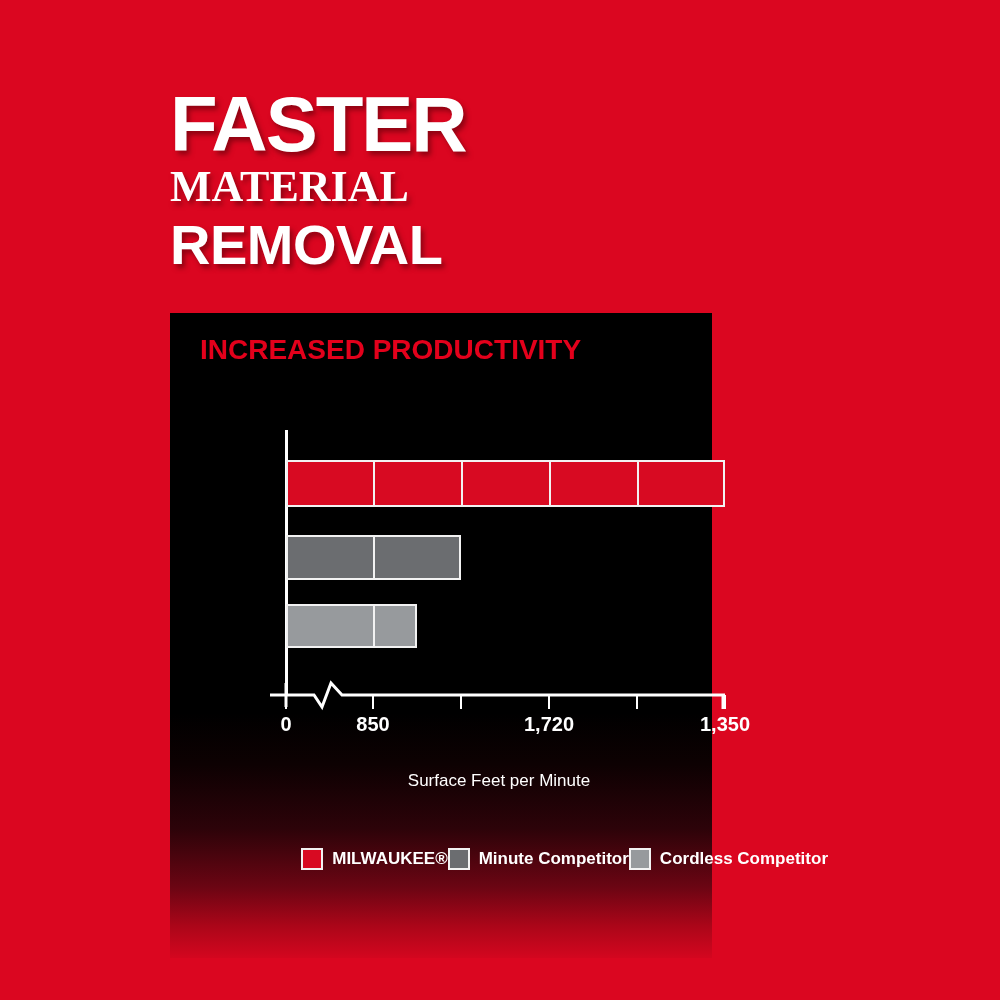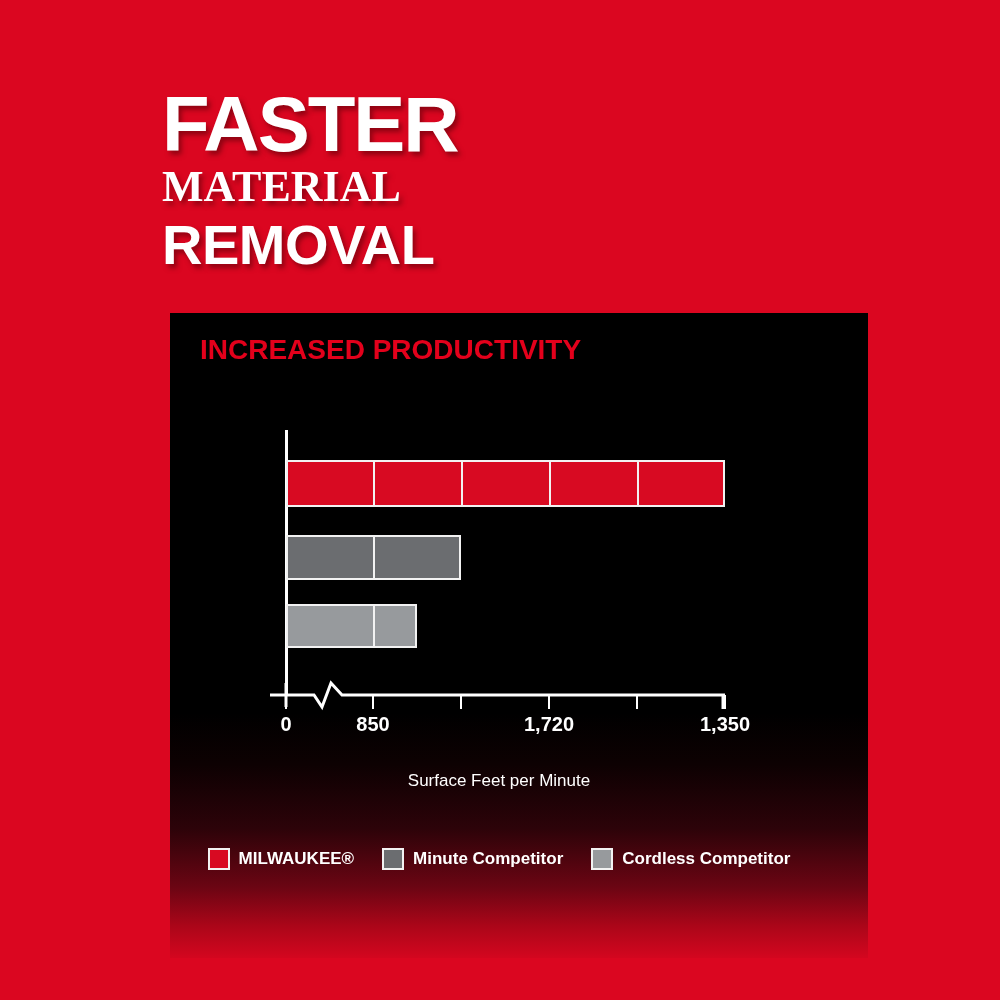--- a/index.html
+++ b/index.html
@@ -11,21 +11,21 @@
     height: 1000px;
     background: #DB0620;
     font-family: "Liberation Sans", sans-serif;
     overflow: hidden;
     position: relative;
   }
 
   
   .headline {
     position: absolute;
-    left: 162px;
+    left: 170px;
     top: 88px;
     width: 700px;
   }
   .headline-line {
     color: #ffffff;
     font-weight: bold;
     letter-spacing: -0.5px;
     line-height: 0.93;
     text-shadow: 3px 4px 5px rgba(80,0,8,0.55);
     white-space: nowrap;
@@ -44,21 +44,21 @@
     font-size: 56px;
     letter-spacing: -0.5px;
     margin-top: 12px;
   }
 
   
   .panel {
     position: absolute;
     left: 170px;
     top: 313px;
-    width: 698px;
+    width: 542px;
     height: 645px;
     background: linear-gradient(to bottom,
         #000000 0%,
         #000000 62%,
         #0d0102 70%,
         #2d0309 80%,
         #6b0513 89%,
         #ab0619 95%,
         #d4061f 100%);
   }
@@ -132,23 +132,22 @@
     font-weight: normal;
   }
 
   
   .legend {
     position: absolute;
     left: 0;
     top: 535px;
     width: 658px;
     display: flex;
-    justify-content: center;
+    justify-content: flex-end;
     align-items: center;
-    gap: 28px;
   }
   .legend-item {
     display: flex;
     align-items: center;
     gap: 9px;
   }
   .legend-swatch {
     width: 22px;
     height: 22px;
     box-sizing: border-box;

